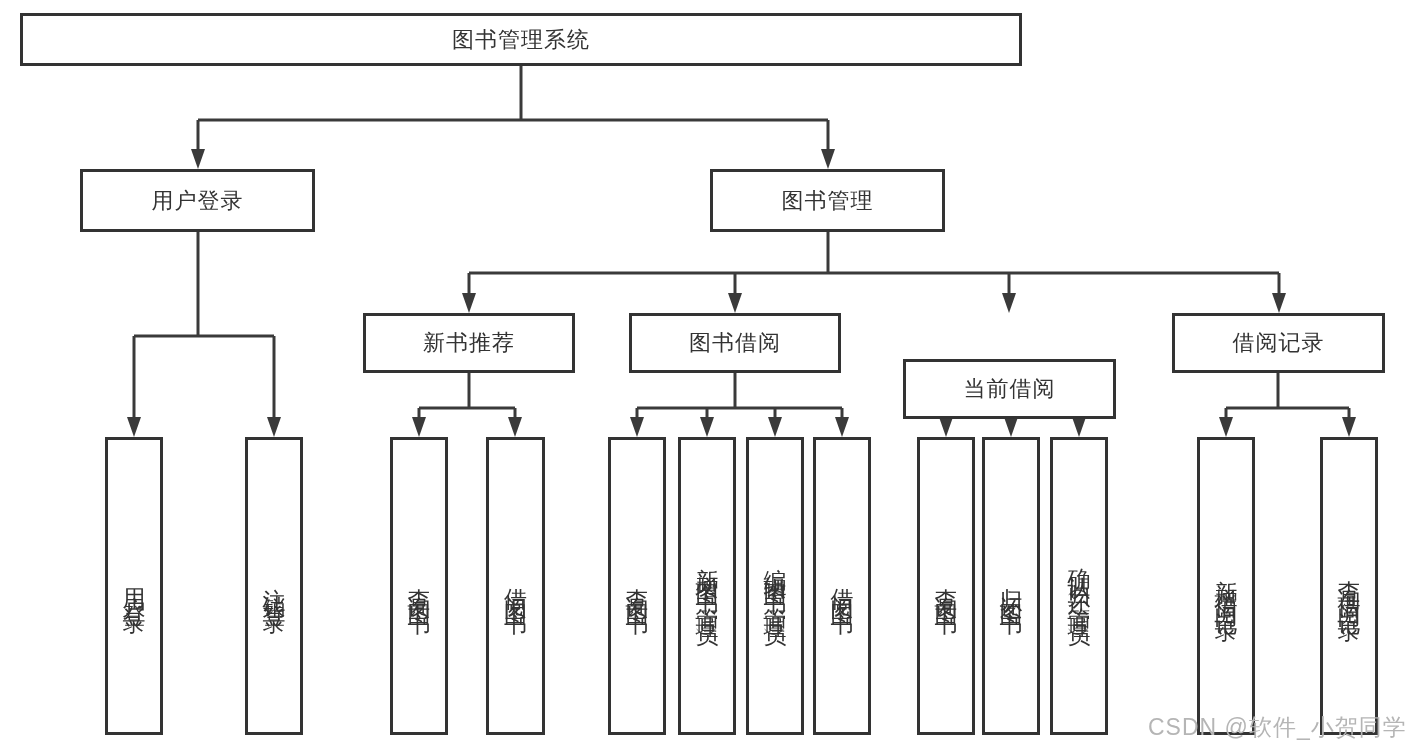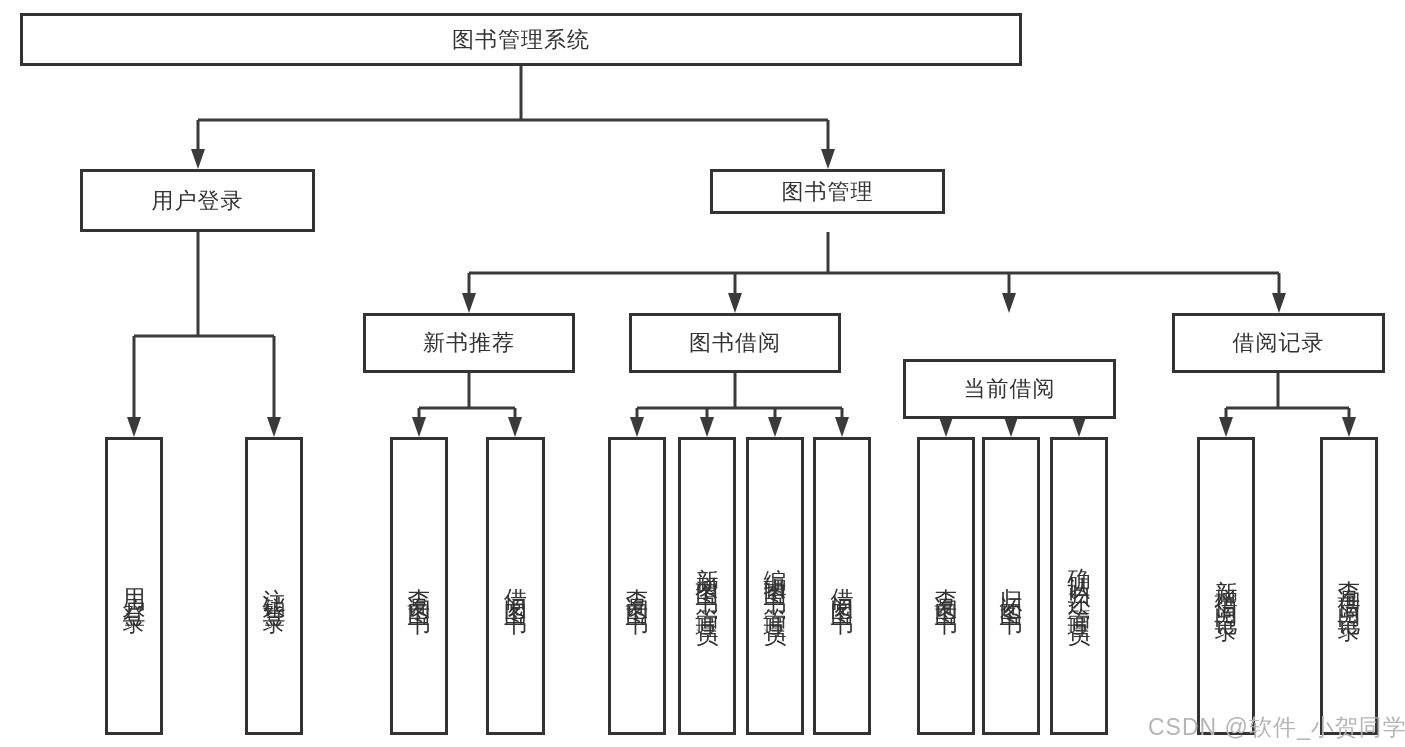--- a/index.html
+++ b/index.html
@@ -145,21 +145,21 @@
     </g>
   </svg>
 
   <div class="node" style="left:20px; top:13px; width:1002px; height:53px;font-family:Liberation Serif, serif;">
     <span>图书管理系统</span>
   </div>
 
   <div class="node" style="left:80px; top:169px; width:235px; height:63px;">
     <span>用户登录</span>
   </div>
-  <div class="node" style="left:710px; top:169px; width:235px; height:45px;">
+  <div class="node" style="left:710px; top:169px; width:235px; height:63px;">
     <span>图书管理</span>
   </div>
 
   <div class="node" style="left:363px; top:313px; width:212px; height:60px;">
     <span>新书推荐</span>
   </div>
   <div class="node" style="left:629px; top:313px; width:212px; height:60px;">
     <span>图书借阅</span>
   </div>
   <div class="node" style="left:903px; top:313px; width:213px; height:60px;margin-top:46px;">

